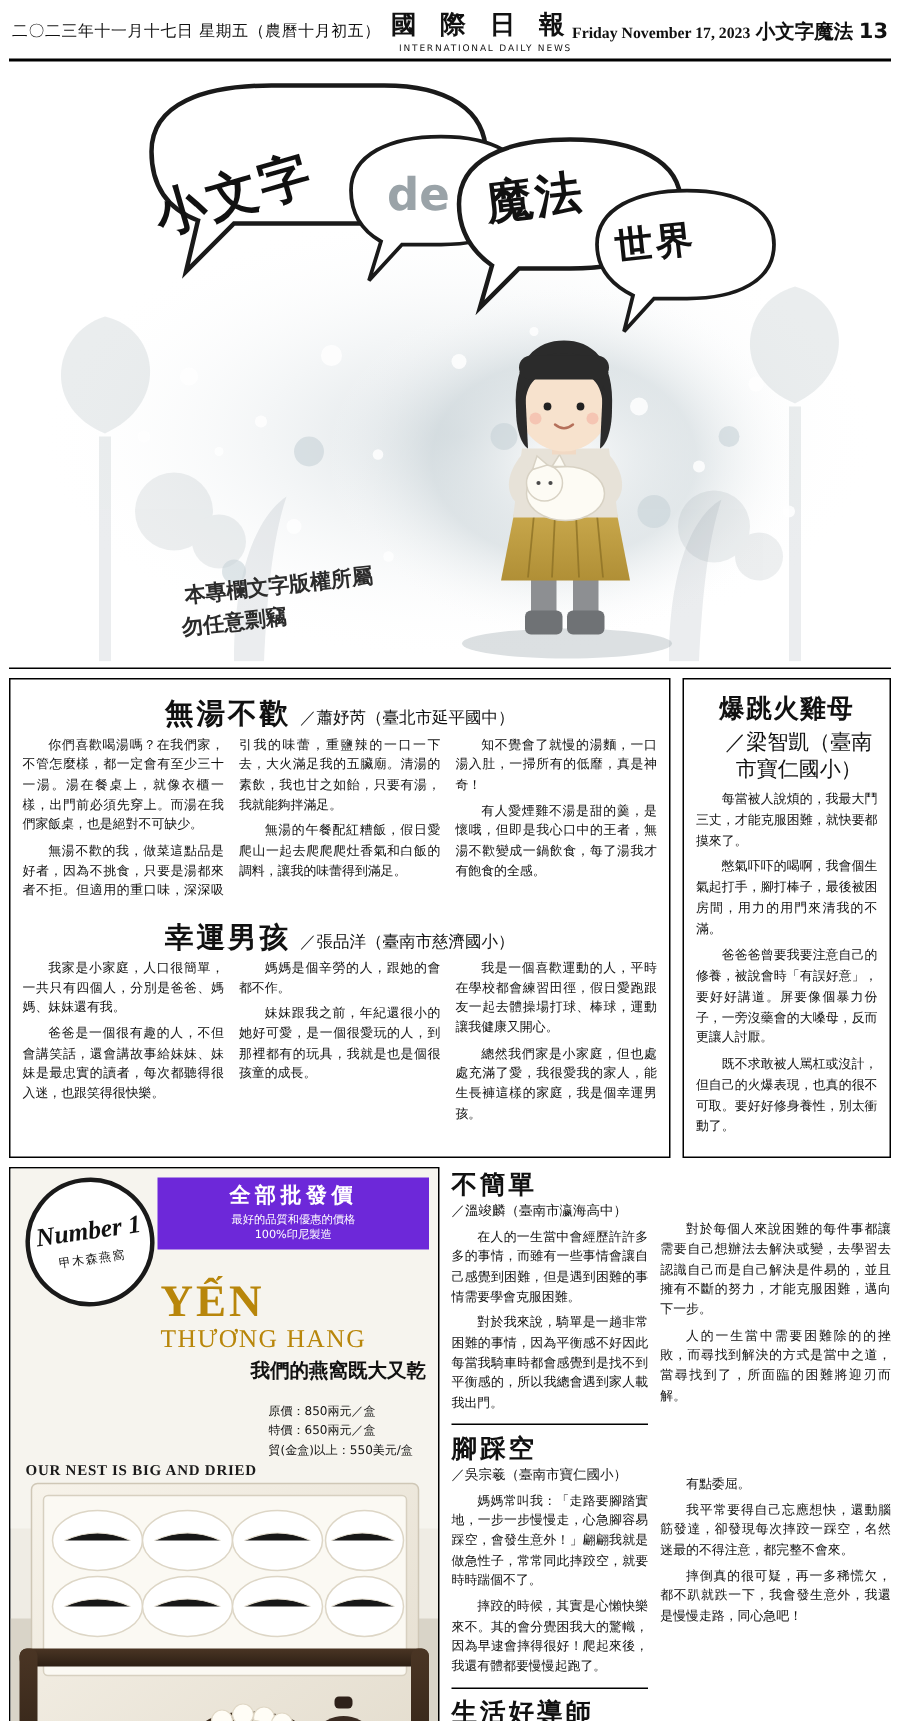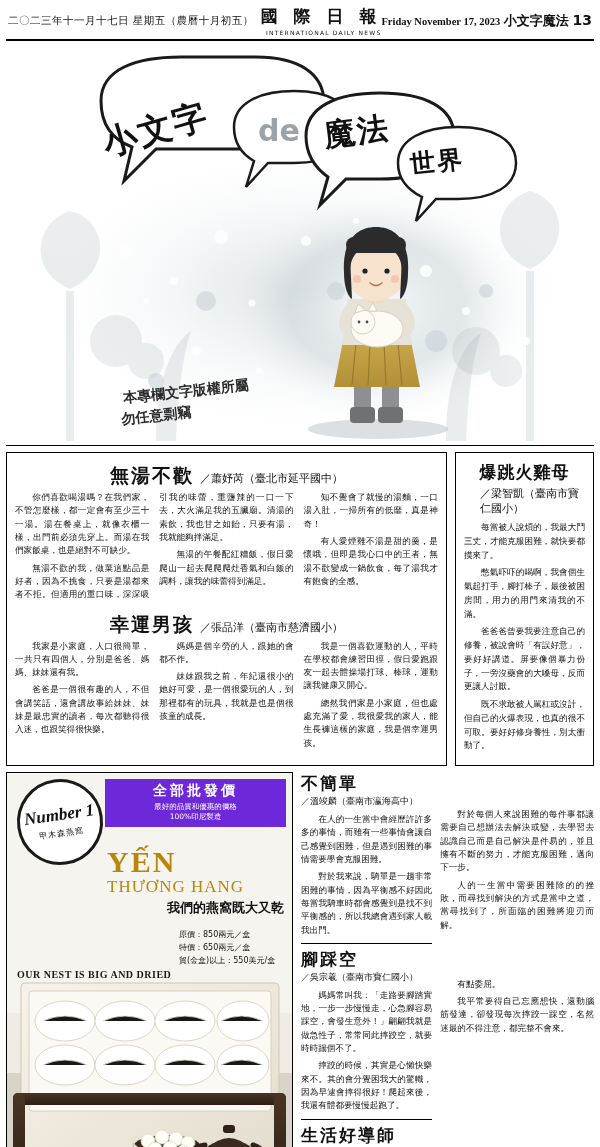--- a/index.html
+++ b/index.html
@@ -59,21 +59,21 @@
 
   .art-body {
     font-size: 8.6px; line-height: 1.55; text-align: justify;
     column-gap: 10px;
   }
   .c3 { column-count:3; }
   .art-body p { margin: 0 0 4px 0; text-indent: 2em; }
 
   
   .rbox-title { text-align:center; font-size:17px; font-weight:bold; letter-spacing:1px; margin:2px 0 0 0;}
-  .rbox-by { text-align:left; font-size:11px; margin: 2px 0 5px 16px; }
+  .rbox-by { text-align:center; font-size:14px; margin: 2px 0 5px 16px; }
   .rbox-body { font-size:8.6px; line-height:1.6; text-align:justify; }
   .rbox-body p { margin:0 0 4px 0; text-indent:2em; }
 
   
   .adwrap { display:flex; gap:8px; margin-top:6px; }
   .ad { width: 287px; border:1px solid #000; position:relative; background:#fff; }
   .ad-inner { position:relative; height:455px; overflow:hidden; }
 
   .midcol { width: 133px; }
   .rightcol2 { width: 156px; }
@@ -425,18 +425,19 @@
 
     <div class="rightcol2">
       <div class="art-body" style="margin-top:36px;">
         <p>對於每個人來說困難的每件事都讓需要自己想辦法去解決或變，去學習去認識自己而是自己解決是件易的，並且擁有不斷的努力，才能克服困難，邁向下一步。</p>
         <p>人的一生當中需要困難除的的挫敗，而尋找到解決的方式是當中之道，當尋找到了，所面臨的困難將迎刃而解。</p>
       </div>
 
       <div class="art-body" style="margin-top:46px;">
         <p>有點委屈。</p>
         <p>我平常要得自己忘應想快，還動腦筋發達，卻發現每次摔跤一踩空，名然迷最的不得注意，都完整不會來。</p>
+        <p>摔倒真的很可疑，再一多稀慌欠，都不趴就跌一下，我會發生意外，我還是慢慢走路，同心急吧！</p>
       </div>
 
     </div>
   </div>
 
 </div>
 
 </body></html>

